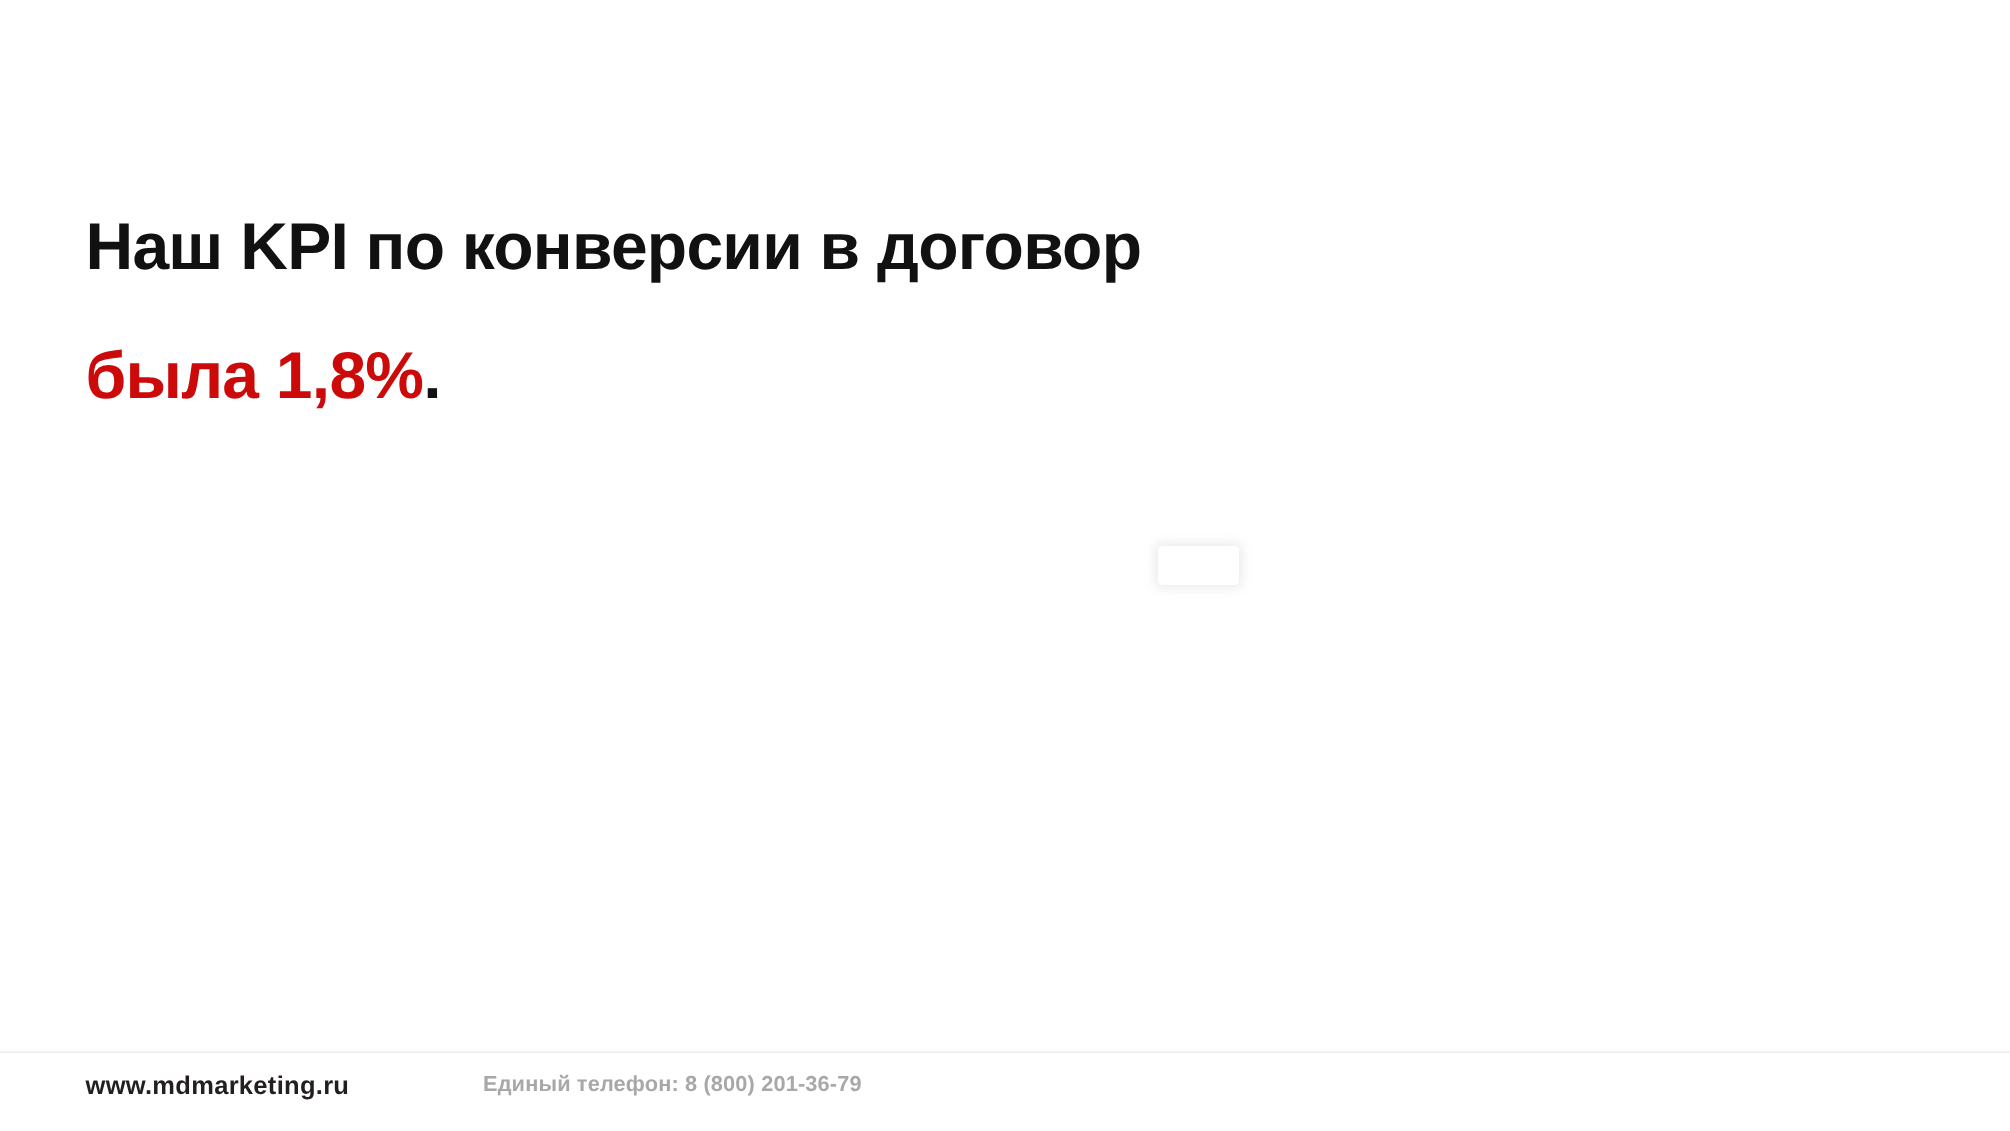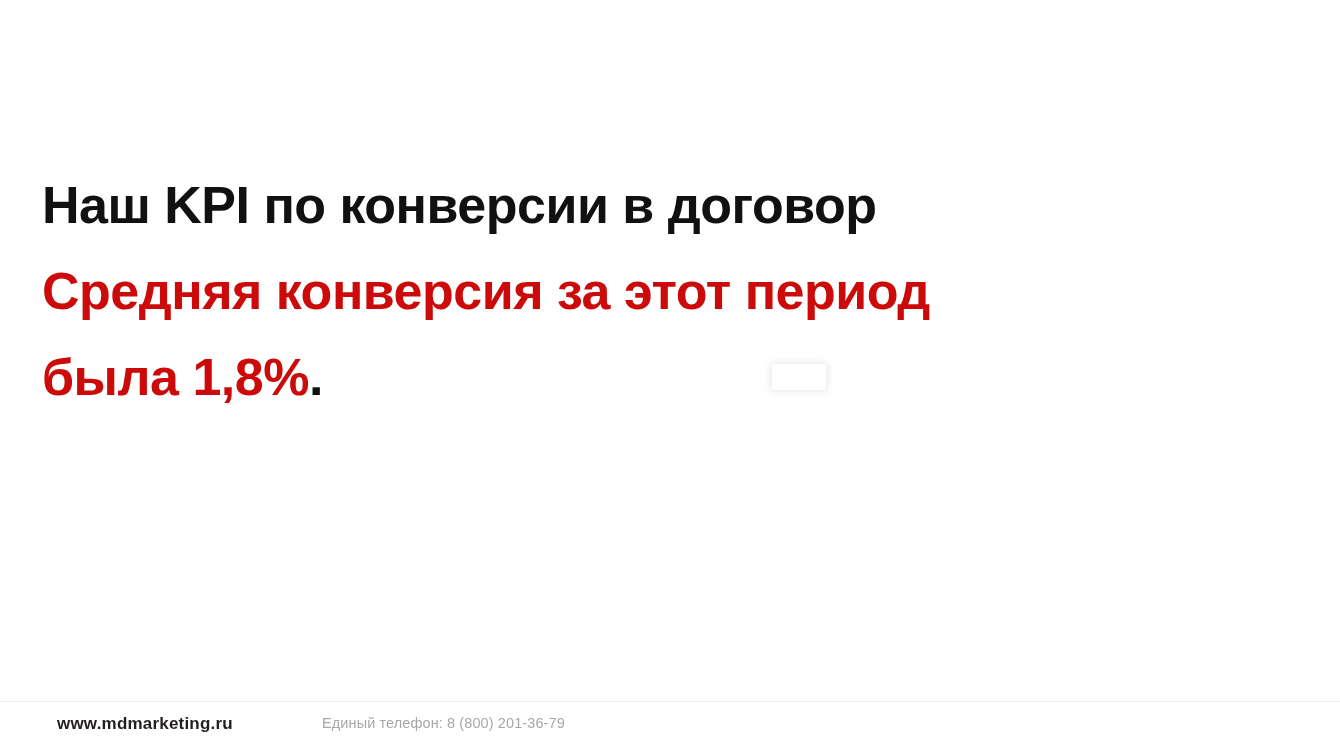--- a/index.html
+++ b/index.html
@@ -17,30 +17,29 @@
     position: relative;
     width: 1340px;
     height: 754px;
     background: #ffffff;
     overflow: hidden;
   }
 
   
   .headline {
     position: absolute;
-    left: 42px;
+    left: 57px;
     top: 122px;
     width: 1200px;
-    font-size: 52px;
+    font-size: 44px;
     line-height: 86px;
     font-weight: 700;
     letter-spacing: -0.5px;
     color: #111111;
     white-space: nowrap;
-    margin-top: 40px;
   }
   .headline .line {
     display: block;
     height: 86px;
   }
   .headline .accent {
     color: #CC0A0A;
   }
   .headline .dot-black {
     color: #111111;
@@ -85,33 +84,32 @@
     font-weight: 700;
     letter-spacing: 0.2px;
     color: #231f20;
   }
 
   .footer-phone {
     position: absolute;
     left: 322px;
     top: 13px;
     font-size: 14.5px;
-    font-weight: 400;
+    font-weight: 700;
     letter-spacing: 0.1px;
     color: #a8a8a8;
   }
 </style>
 </head>
 <body>
 
 <div class="slide">
 
   <div class="headline">
     <span class="line">Наш KPI по конверсии в договор</span>
-    <span class="line accent">Средняя конверсия за этот период</span>
     <span class="line"><span class="accent">была 1,8%</span><span class="dot-black">.</span></span>
   </div>
 
   <div class="ghost-box"></div>
 
   <div class="footer-divider"></div>
 
   <div class="footer">
 
     <div class="footer-site">www.mdmarketing.ru</div>

